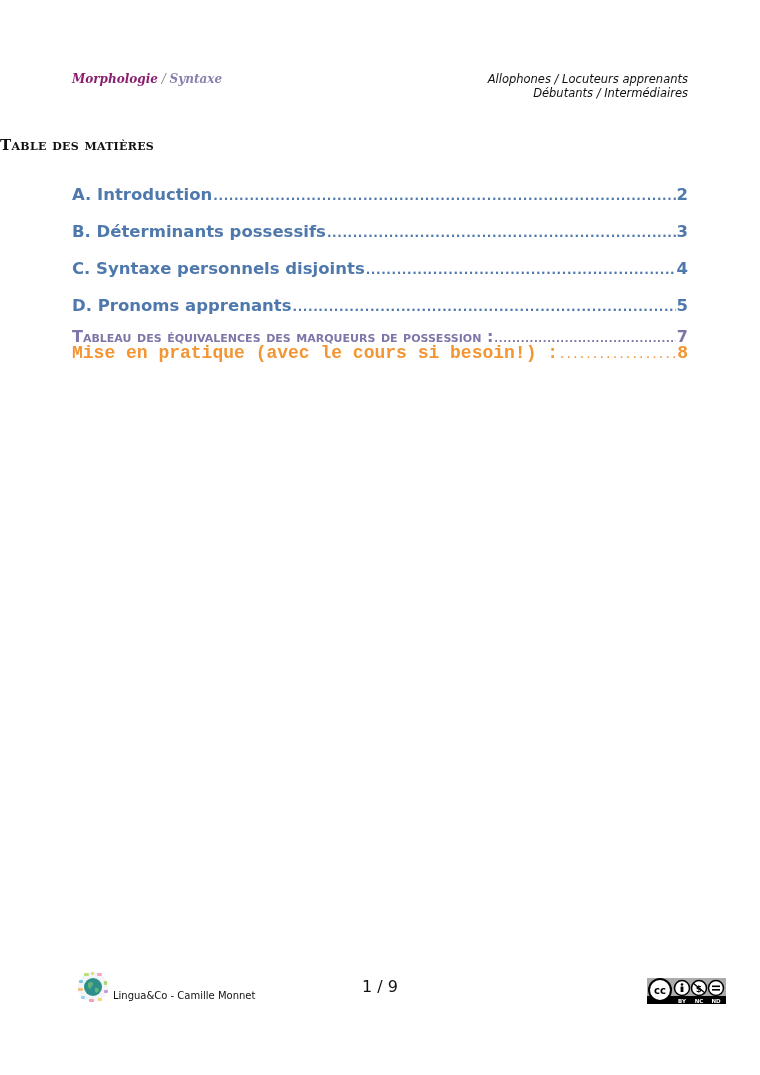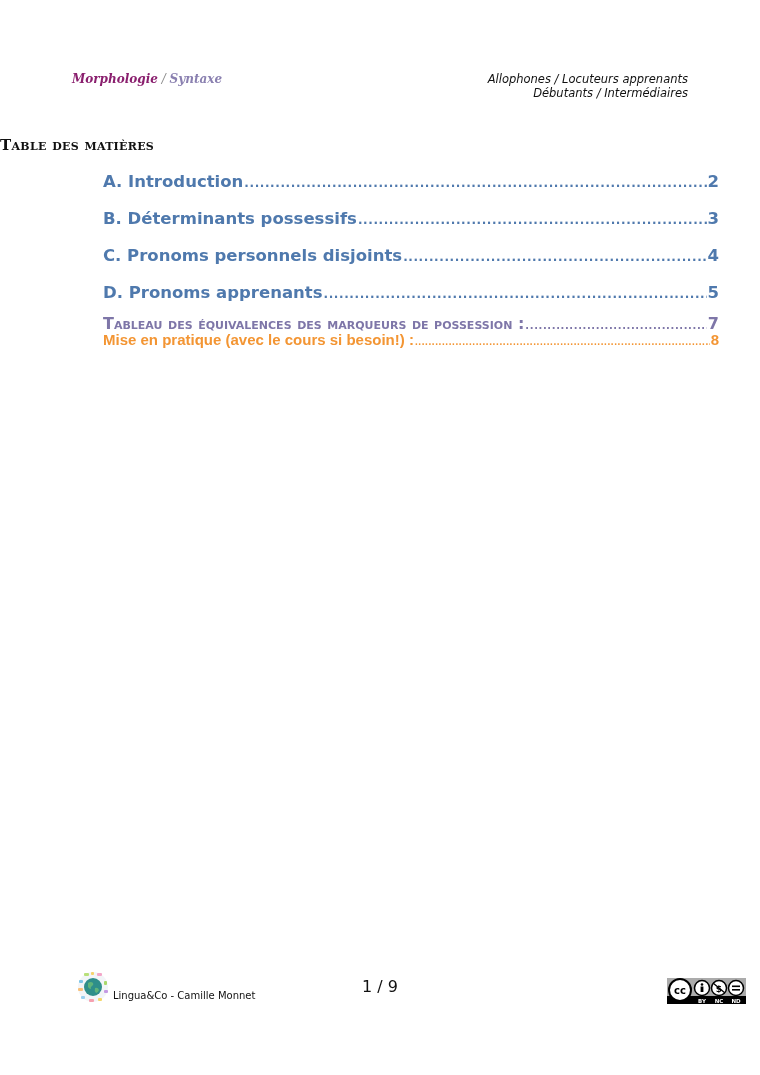--- a/index.html
+++ b/index.html
@@ -8,39 +8,39 @@
 
   .hdr-left { position: absolute; left: 72px; top: 72px; font-family: "DejaVu Serif", serif; font-style: italic; font-weight: bold; font-size: 12px; }
   .hdr-left .morpho { color: #8a1f6e; }
   .hdr-left .sep { color: #8a8a8a; font-weight: normal; }
   .hdr-left .syntaxe { color: #8a80b0; }
 
   .hdr-right { position: absolute; right: 72px; top: 72px; text-align: right; font-family: "DejaVu Sans", sans-serif; font-style: italic; font-size: 11.5px; line-height: 14px; color: #111; }
 
   .toc-title { position: absolute; left: 0; width: 760px; top: 136px; text-align: left; font-family: "DejaVu Serif", serif; font-weight: bold; font-size: 15px; font-variant: small-caps; color: #111; letter-spacing: 0.3px; }
 
-  .toc { position: absolute; left: 72px; width: 616px; top: 170px; margin-left: 31px; }
+  .toc { position: absolute; left: 72px; width: 616px; top: 183px; }
   .toc-row { display: flex; align-items: baseline; white-space: nowrap; }
   .toc-row .label { flex: 0 0 auto; }
   .toc-row .dots { flex: 1 1 auto; overflow: hidden; margin: 0 1px; }
   .toc-row .dots::before { content: "................................................................................................................................................................................................................................................................................"; letter-spacing: 0.6px; }
   .toc-row .page-no { flex: 0 0 auto; }
 
   .lvl1 { font-family: "DejaVu Sans", sans-serif; font-weight: bold; font-size: 16.5px; color: #4f79ad; height: 37px; line-height: 24px; }
   .lvl1 .dots { font-size: 12px; font-weight: bold; }
   .lvl2 { font-family: "DejaVu Sans", sans-serif; font-weight: bold; font-size: 16px; color: #7e76a8; font-variant: small-caps; height: 16px; line-height: 16px; margin-top: -2px; }
   .lvl2 .dots { font-size: 10px; font-variant: normal; }
   .lvl2 .page-no { font-variant: normal; }
-  .lvl3 { font-family: Liberation Sans, sans-serif; font-weight: bold; font-size: 15px; color: #f39533; height: 16px; line-height: 16px; }
+  .lvl3 { font-family: Liberation Mono, monospace; font-weight: bold; font-size: 18px; color: #f39533; height: 16px; line-height: 16px; }
   .lvl3 .dots { font-size: 10px; }
 
   .ftr-logo { position: absolute; left: 76px; top: 970px; width: 34px; height: 34px; }
   .ftr-author { position: absolute; left: 113px; top: 990px; font-family: "DejaVu Sans", sans-serif; font-size: 10px; color: #111; }
   .ftr-page { position: absolute; left: 0; width: 760px; top: 977px; text-align: center; font-family: "DejaVu Sans", sans-serif; font-size: 16px; color: #111; }
-  .ftr-cc { position: absolute; left: 647px; top: 978px; width: 79px; height: 26px; margin-left: 20px; }
+  .ftr-cc { position: absolute; left: 647px; top: 978px; width: 79px; height: 26px; }
 </style>
 </head>
 <body>
 
 <div class="page">
 
   <div class="hdr-left">
     <span class="morpho">Morphologie</span><span class="sep"> / </span><span class="syntaxe">Syntaxe</span>
   </div>
 
@@ -56,21 +56,21 @@
       <span class="label">A. Introduction</span>
       <span class="dots"></span>
       <span class="page-no">2</span>
     </div>
     <div class="toc-row lvl1">
       <span class="label">B. Déterminants possessifs</span>
       <span class="dots"></span>
       <span class="page-no">3</span>
     </div>
     <div class="toc-row lvl1">
-      <span class="label">C. Pronoms personnels disjoints</span>
+      <span class="label">C. Syntaxe personnels disjoints</span>
       <span class="dots"></span>
       <span class="page-no">4</span>
     </div>
     <div class="toc-row lvl1">
       <span class="label">D. Pronoms apprenants</span>
       <span class="dots"></span>
       <span class="page-no">5</span>
     </div>
     <div class="toc-row lvl2">
       <span class="label">Tableau des équivalences des marqueurs de possession :</span>

